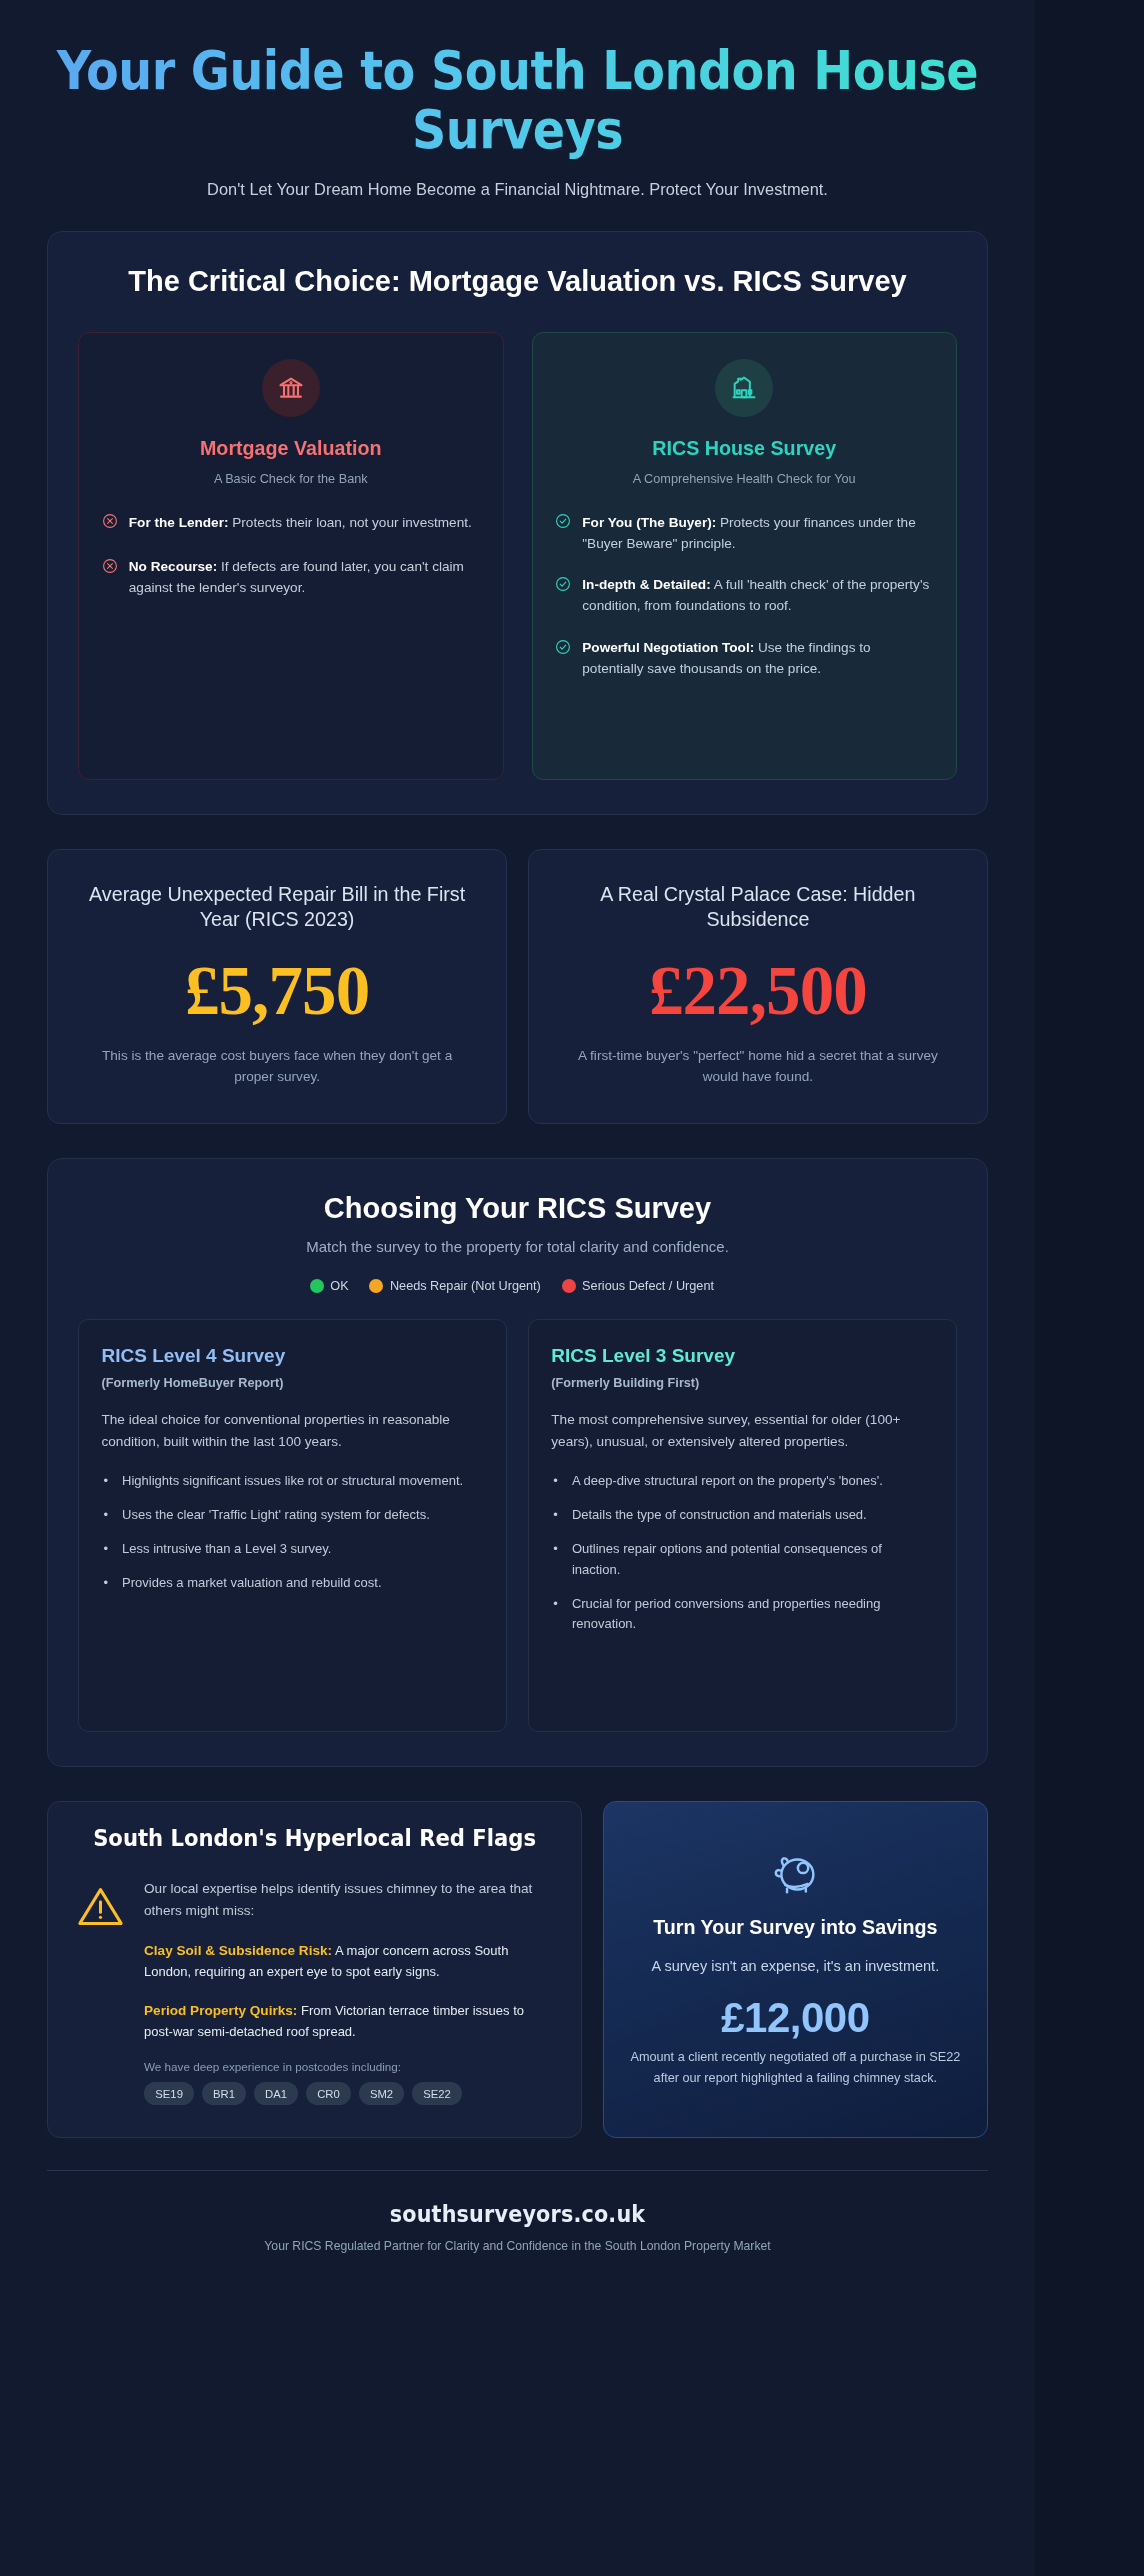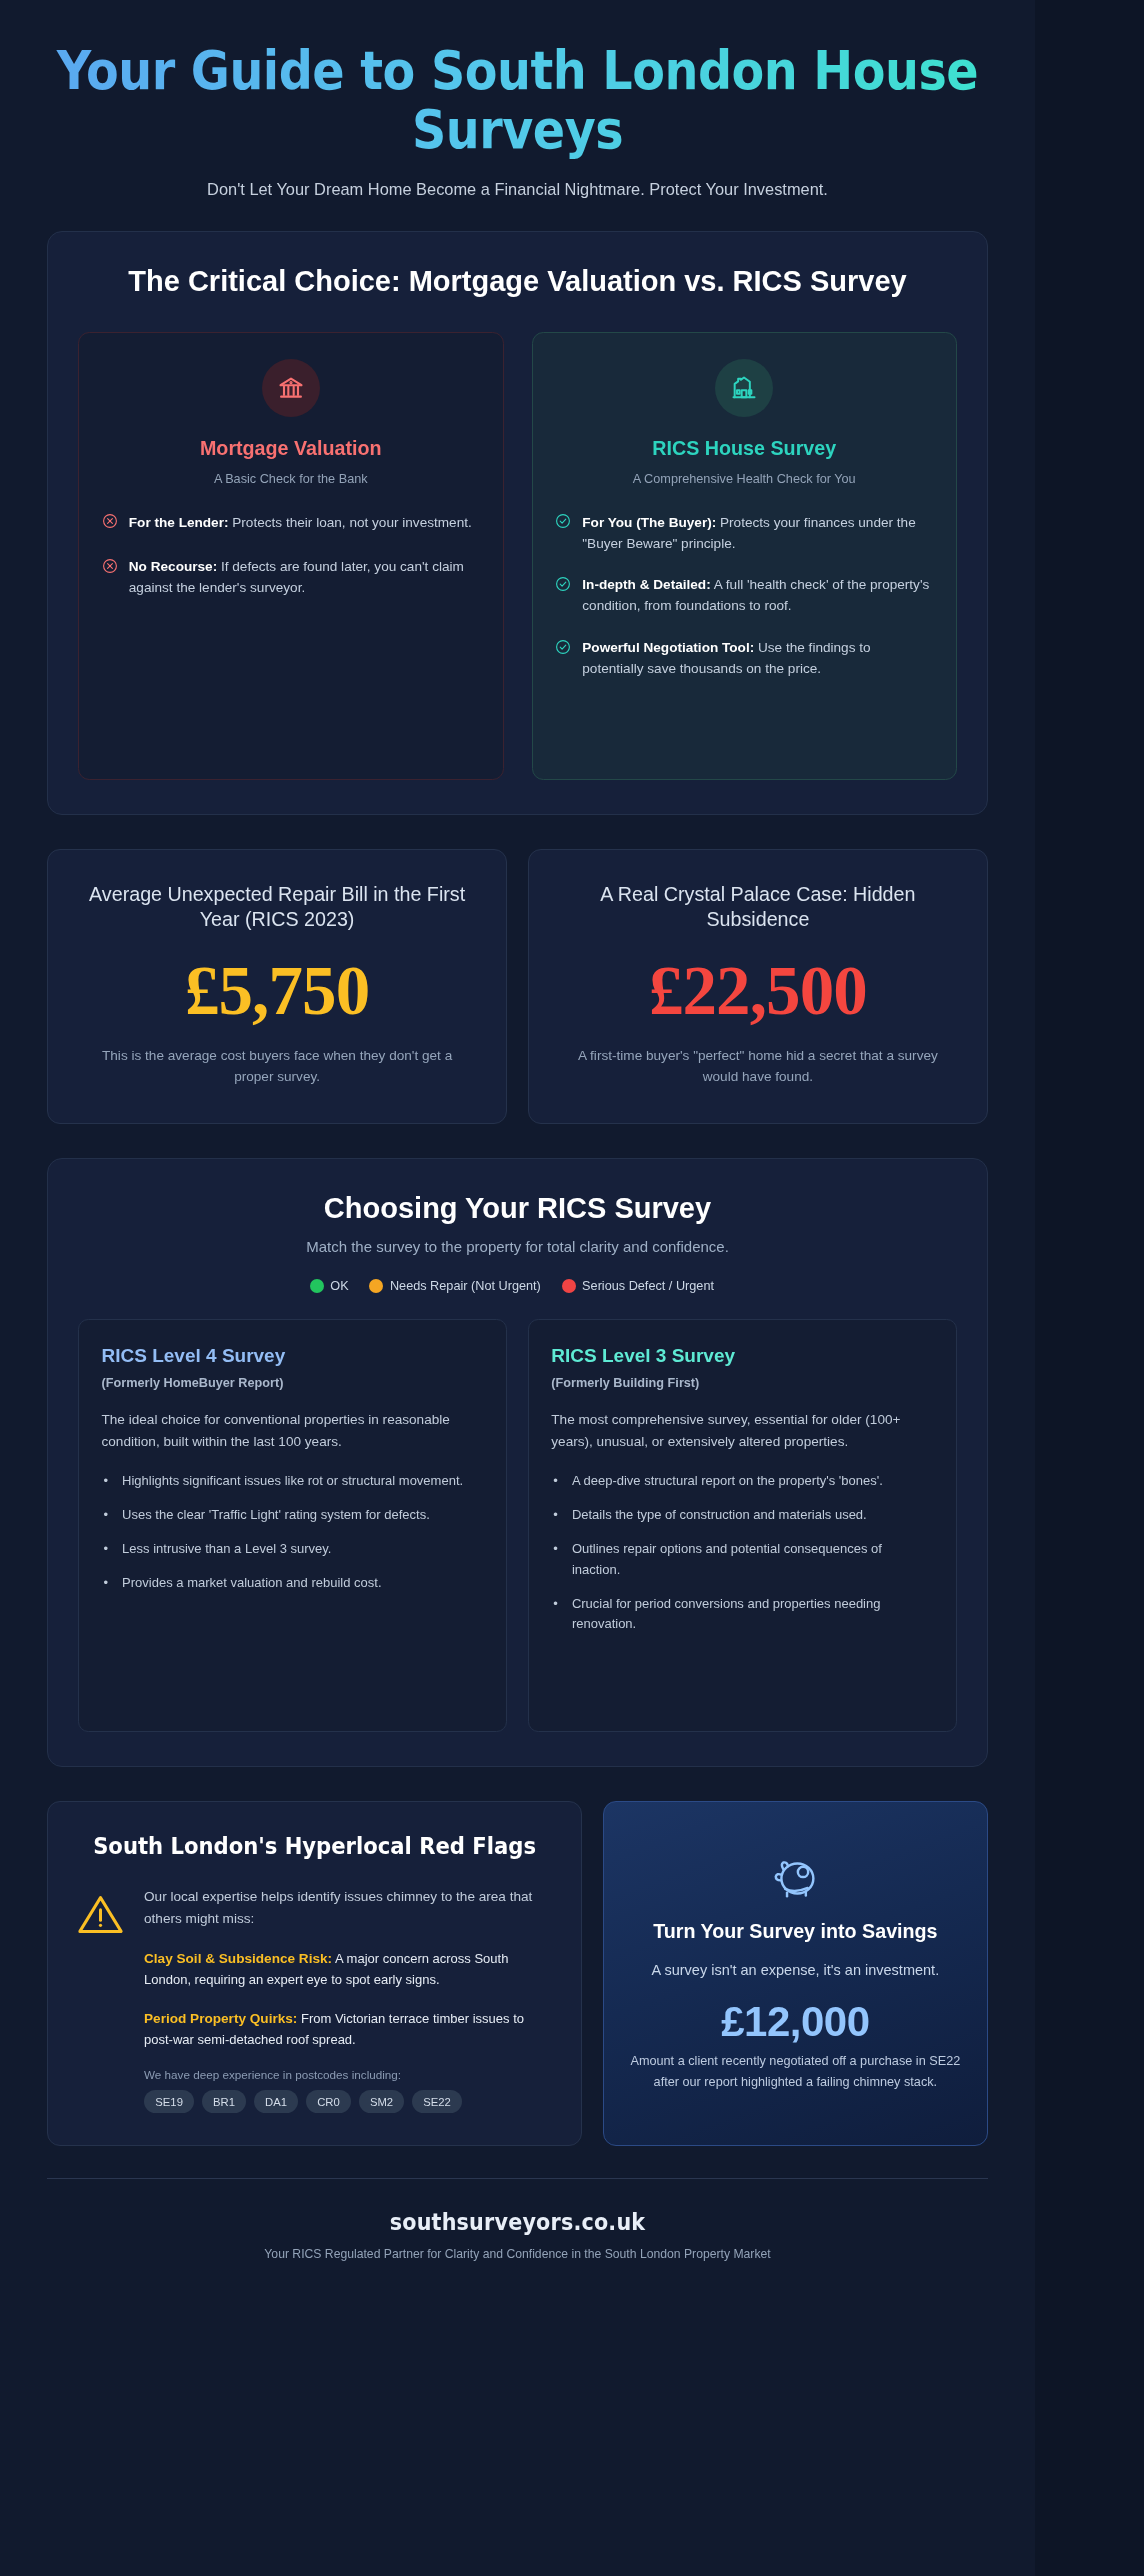--- a/index.html
+++ b/index.html
@@ -221,21 +221,21 @@
     display: grid;
     grid-template-columns: 1fr 0.72fr;
     gap: 20.6px;
     margin: 0 47px 32px;
     align-items: stretch;
   }
   .flags-card {
     border: 0.9px solid #25324c;
     border-radius: 13px;
     background: #16203a;
-    padding: 30px 28px 32px;
+    padding: 22px 28px 32px;
   }
   .flags-card h2 {
     font-size: 23.5px;
     font-weight: 700;
     color: #fff;
     text-align: center;
     line-height: 1.25;
     margin-bottom: 24.4px;
     font-family: "DejaVu Sans Condensed", "Liberation Sans Narrow", "Liberation Sans", sans-serif;
   }

